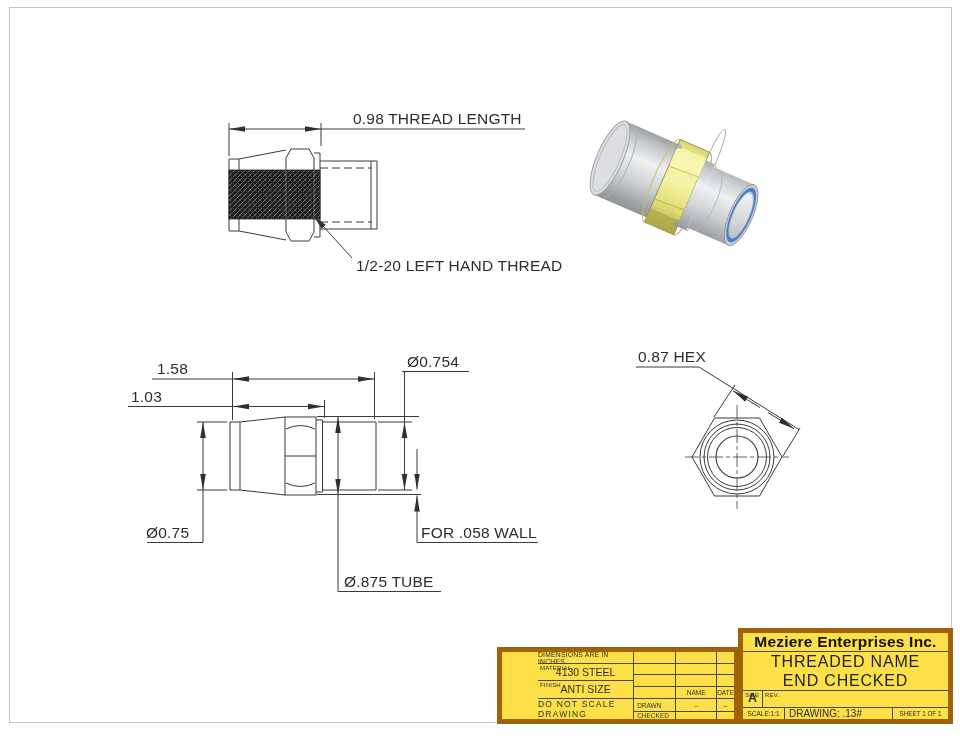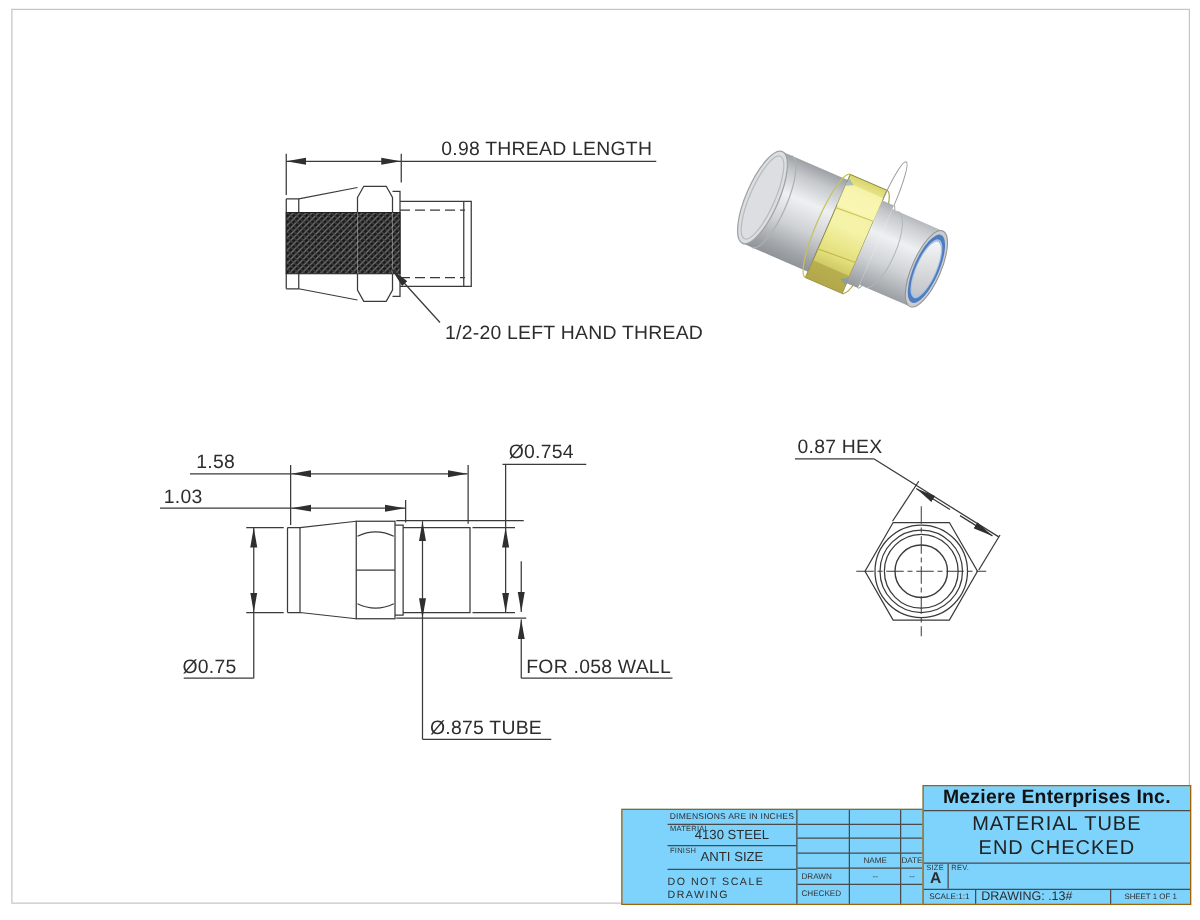--- a/index.html
+++ b/index.html
@@ -5,21 +5,21 @@
   html,body{margin:0;padding:0;background:#ffffff;}
   .sheet{position:relative;width:960px;height:736px;background:#fff;overflow:hidden;
          font-family:"Liberation Sans",sans-serif;color:#2d2d2d;padding-left:40px;}
   .sheet-border{position:absolute;left:9px;top:7px;width:941px;height:714px;
                 border:1.5px solid #c6c6c6;}
   svg{position:absolute;left:0;top:0;}
   svg text{font-family:"Liberation Sans",sans-serif;fill:#2d2d2d;}
   .dimtext{font-size:15.5px;letter-spacing:.2px;}
 
   
-  .tb{position:absolute;box-sizing:border-box;border:1px solid #a16207;background:#7dd3fc;}
+  .tb{position:absolute;box-sizing:border-box;border:5px solid #a16207;background:#fde047;}
   .tb-left-mid{left:497px;top:647px;width:242px;height:77px;display:flex;}
   .tb-notes{width:117px;border-right:1px solid #4a4a4a;display:flex;flex-direction:column;box-sizing:border-box;margin-left:36px;}
   .note-row{position:relative;box-sizing:border-box;border-bottom:1px solid #4a4a4a;
             display:flex;align-items:center;justify-content:center;}
   .note-row:last-child{border-bottom:none;}
   .tiny-label{position:absolute;left:2px;top:1px;font-size:6px;color:#333;letter-spacing:.2px;}
   .note-dims{height:12px;font-size:6.8px;letter-spacing:.2px;}
   .note-mat{height:17px;font-size:10.5px;}
   .note-fin{height:19px;font-size:10.5px;}
   .note-scale{flex:1;font-size:8.5px;letter-spacing:1.2px;}
@@ -268,21 +268,21 @@
       <div class="mg c3">--</div>
       <div class="mg lbl r6">CHECKED</div>
       <div class="mg r6"></div>
       <div class="mg c3 r6"></div>
     </div>
   </div>
 
   <div class="tb tb-right">
     <div class="tb-company">Meziere Enterprises Inc.</div>
     <div class="tb-title">
-      <span>MATERIAL TUBE</span>
+      <span>THREADED NAME</span>
       <span>END CHECKED</span>
     </div>
     <div class="tb-partrow">
       <div class="cell cell-size">
         <span class="tiny-label">SIZE</span>
         <span class="big">A</span>
       </div>
       <div class="cell cell-rev">
         <span class="tiny-label">REV.</span>
       </div>

